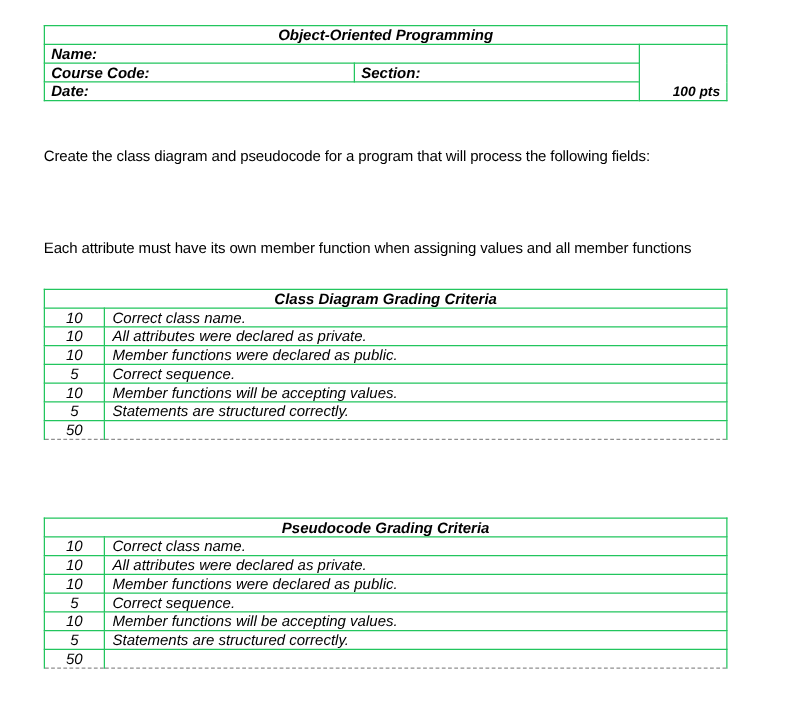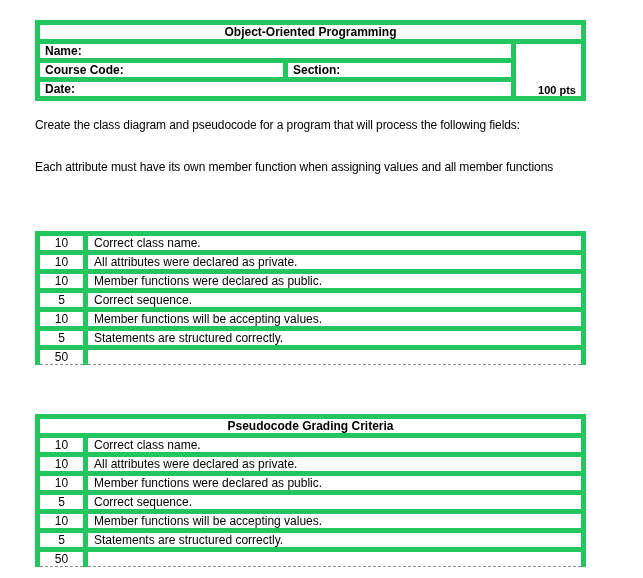--- a/index.html
+++ b/index.html
@@ -5,33 +5,33 @@
   * { box-sizing: border-box; margin: 0; padding: 0; }
   html, body {
     width: 643px; height: 578px;
     background: #ffffff;
     font-family: "Liberation Sans", sans-serif;
     color: #000;
   }
   .page { position: relative; width: 643px; height: 578px; background: #fff; overflow: hidden; }
 
   table { border-collapse: collapse; table-layout: fixed; }
-  td { border: 5px solid #22c55e; font-size: 12px; vertical-align: middle; }
+  td { border: 1px solid #22c55e; font-size: 12px; vertical-align: middle; font-style: italic; }
 
   
   .header-table { position: absolute; left: 35px; top: 20px; width: 546px; }
   .header-table td { height: 15px; padding: 0 5px; }
   .ht-title { font-weight: bold; text-align: center; height: 17px; }
   .label { font-weight: bold; }
   .pts-cell { font-weight: bold; font-size: 11px; text-align: right; vertical-align: bottom; padding-bottom: 2px; }
 
   
   .para { position: absolute; left: 35px; width: 552px; font-size: 12px; line-height: 17px; letter-spacing: -0.1px; }
   .p1 { top: 105px; margin-top: 12px; }
-  .p2 { top: 159px; }
+  .p2 { top: 190px; }
   .line { white-space: nowrap; }
   .squiggle {
     text-decoration: underline;
     text-decoration-style: wavy;
     text-decoration-color: var(--squiggle, #e00000);
     text-decoration-thickness: 1px;
     text-underline-offset: 3px;
   }
 
   
@@ -80,20 +80,23 @@
   <div class="para p2">
     <div class="line"><span>Each attribute must have its own member function when assigning values and all member functions</span></div>
   </div>
 
   <table class="grading-table t1">
     <colgroup>
         <col style="width:48px">
         <col style="width:498px">
       </colgroup>
     <tbody>
+      <tr>
+        <td colspan="2" class="g-title">Class Diagram Grading Criteria</td>
+      </tr>
       <tr>
         <td class="pcol">10</td>
         <td class="dcol">Correct class name.</td>
       </tr>
       <tr>
         <td class="pcol">10</td>
         <td class="dcol">All attributes were declared as private.</td>
       </tr>
       <tr>
         <td class="pcol">10</td>

